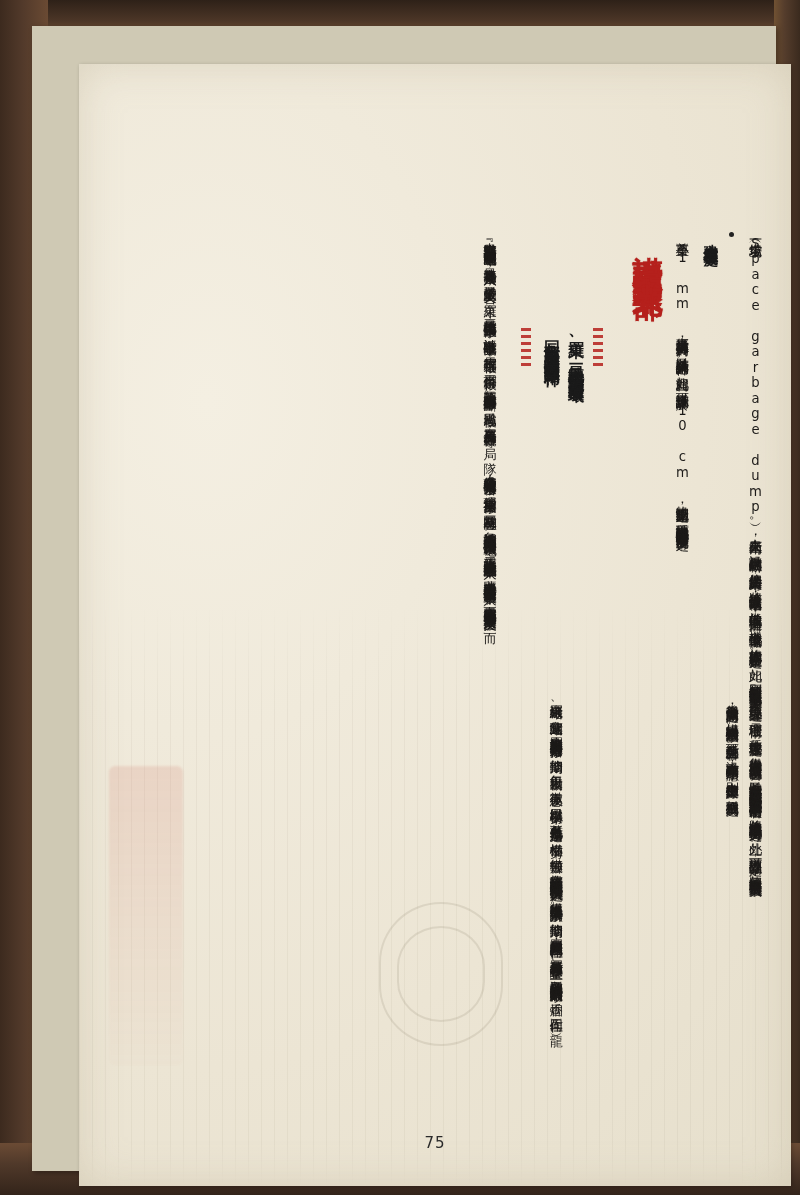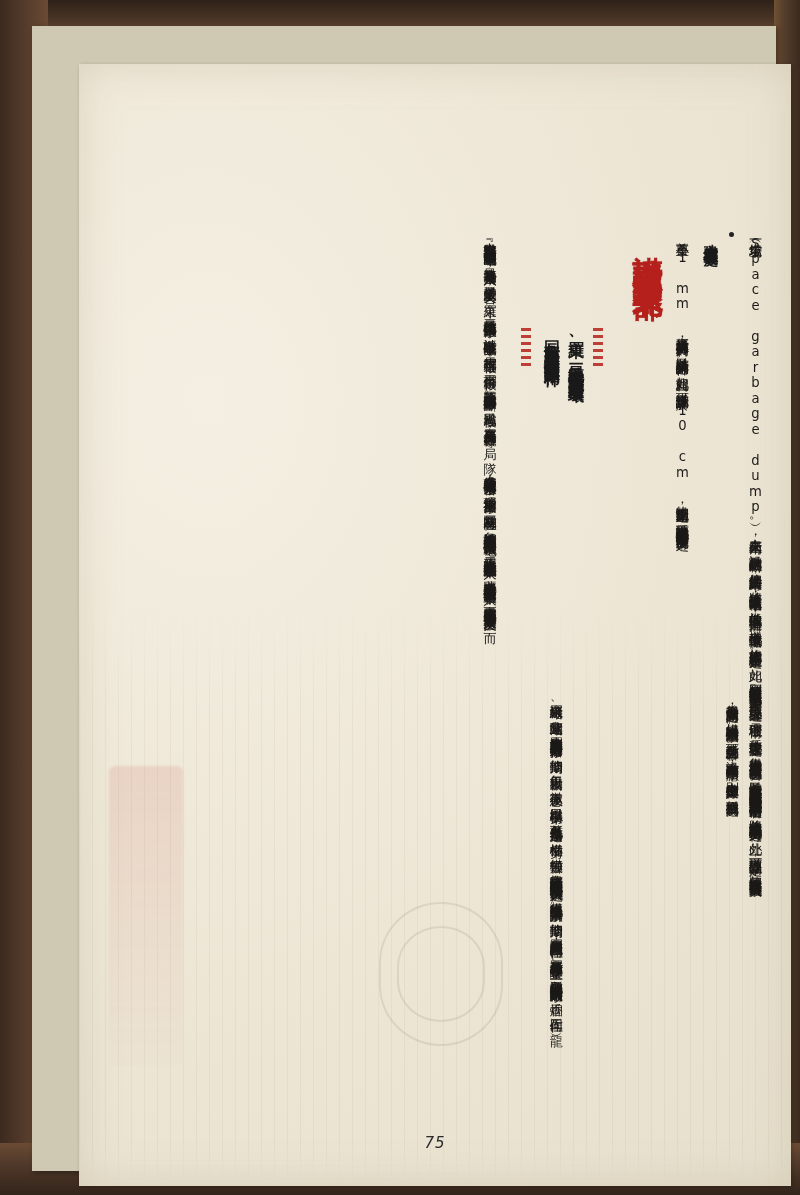--- a/index.html
+++ b/index.html
@@ -198,21 +198,20 @@
   
   #page-number {
     position: absolute;
     left: 0; right: 0;
     bottom: 34px;
     text-align: center;
     font-family: "DejaVu Sans", sans-serif;
     font-size: 15px;
     color: #2a2a2a;
     letter-spacing: 1px;
-    font-style: italic;
   }
 </style>
 </head>
 <body>
 
 <div id="scan">
   <div id="table-surface"></div>
   <div id="cover-top"></div>
   <div id="cover-left"></div>
   <div id="cover-right"></div>

